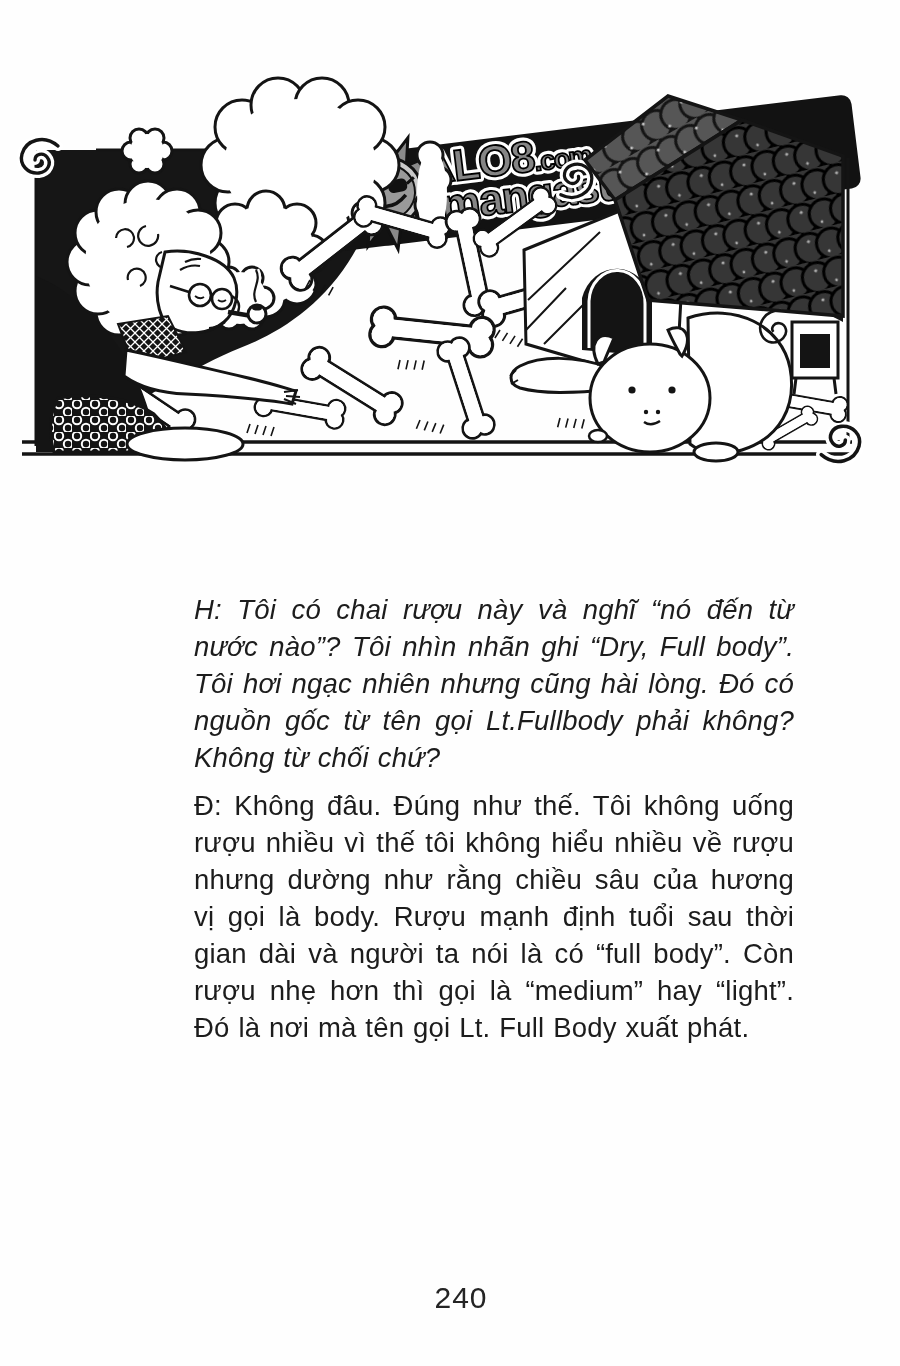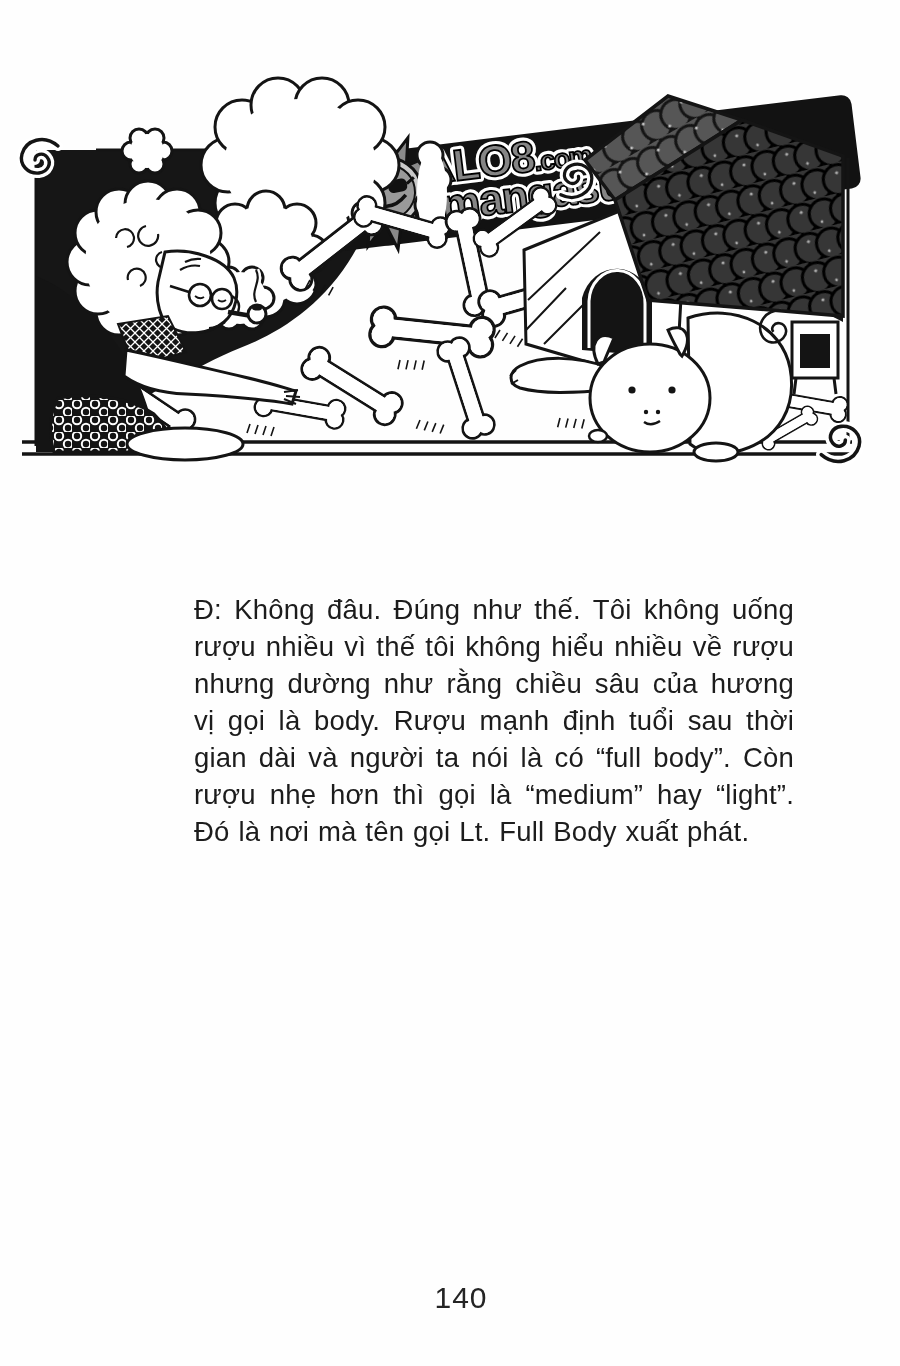--- a/index.html
+++ b/index.html
@@ -278,17 +278,18 @@
       <polygon points="118,324 168,316 186,352 134,366" fill="url(#xhatch)" stroke="#141414" stroke-width="2"></polygon>
       <path d="M126,350 C165,358 205,368 244,377 C266,382 282,387 296,391 L292,404 C262,399 225,396 186,394
                C158,393 138,386 124,376 Z" fill="#fff" stroke="#141414" stroke-width="3"></path>
       <path d="M284,392 L298,390 M286,396 L300,397 M284,399 L296,404" stroke="#141414" stroke-width="2" fill="none"></path>
       <path d="M58,398 C92,392 132,398 154,414 C168,428 173,442 174,452 L54,452 C48,432 50,412 58,398 Z" fill="url(#honey)" stroke="#141414" stroke-width="3"></path>
       <ellipse cx="185" cy="444" rx="58" ry="16" fill="#fff" stroke="#141414" stroke-width="3"></ellipse>
     </g>
   </svg>
 
   <div class="text-block">
+    <p class="question">H: Tôi có chai rượu này và nghĩ “nó đến từ nước nào”? Tôi nhìn nhãn ghi “Dry, Full body”. Tôi hơi ngạc nhiên nhưng cũng hài lòng. Đó có nguồn gốc từ tên gọi Lt.Fullbody phải không? Không từ chối chứ?</p>
     <p class="answer">Đ: Không đâu. Đúng như thế. Tôi không uống rượu nhiều vì thế tôi không hiểu nhiều về rượu nhưng dường như rằng chiều sâu của hương vị gọi là body. Rượu mạnh định tuổi sau thời gian dài và người ta nói là có “full body”. Còn rượu nhẹ hơn thì gọi là “medium” hay “light”. Đó là nơi mà tên gọi Lt. Full Body xuất phát.</p>
   </div>
 
-  <div class="page-number">140</div>
+  <div class="page-number">240</div>
 </div>
 
 </body></html>

